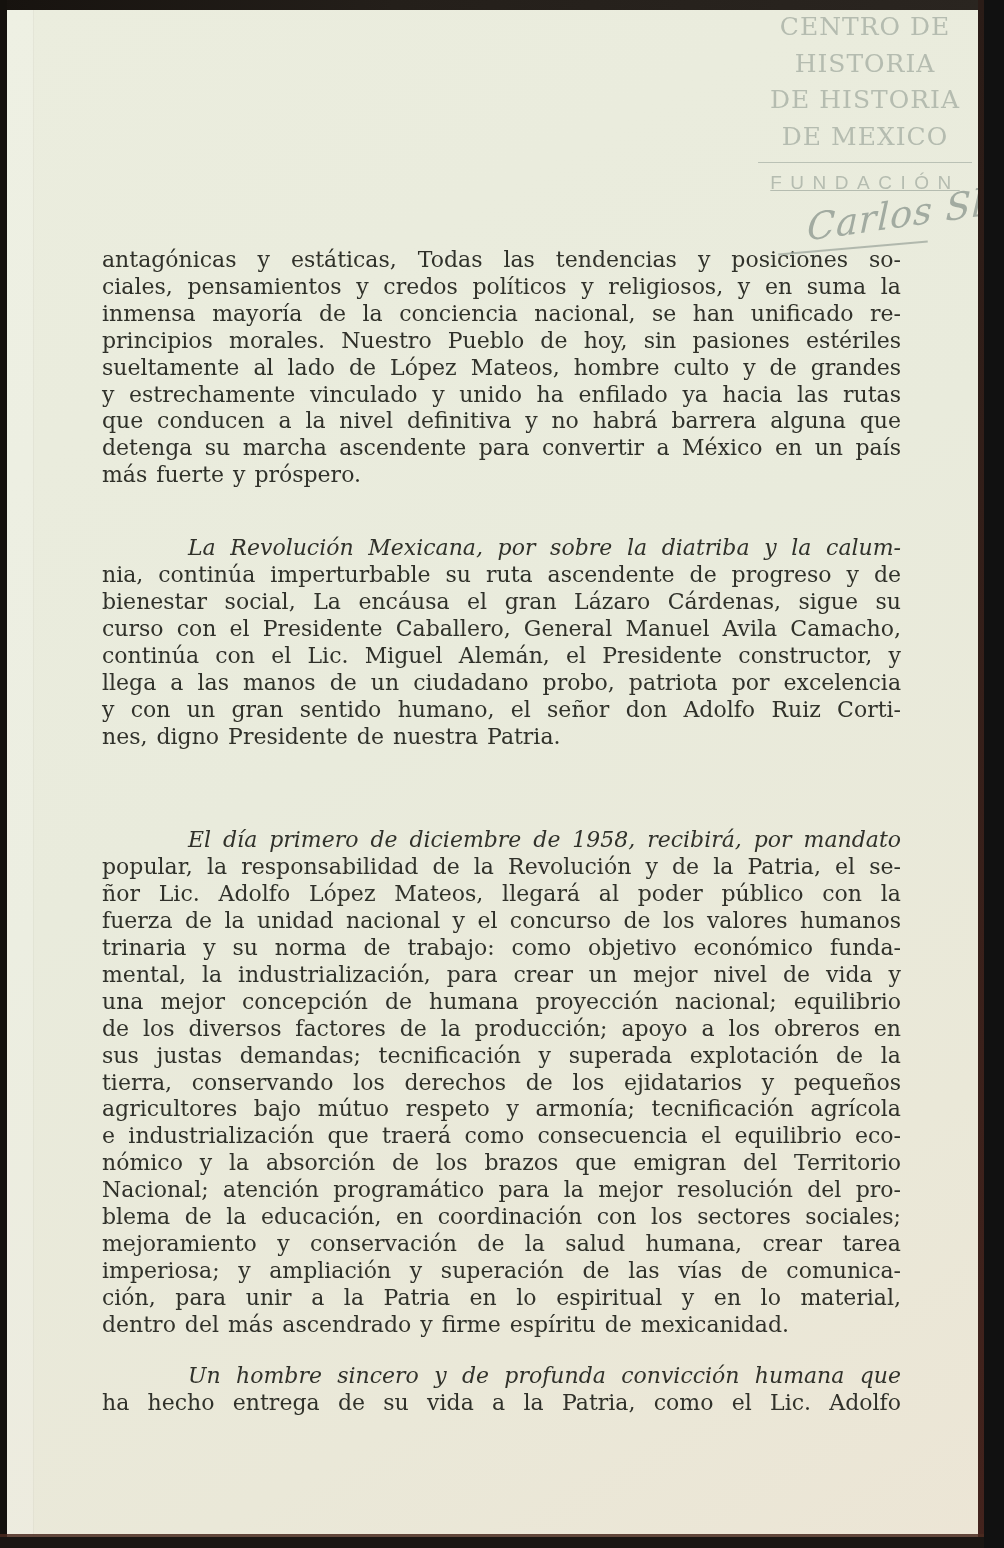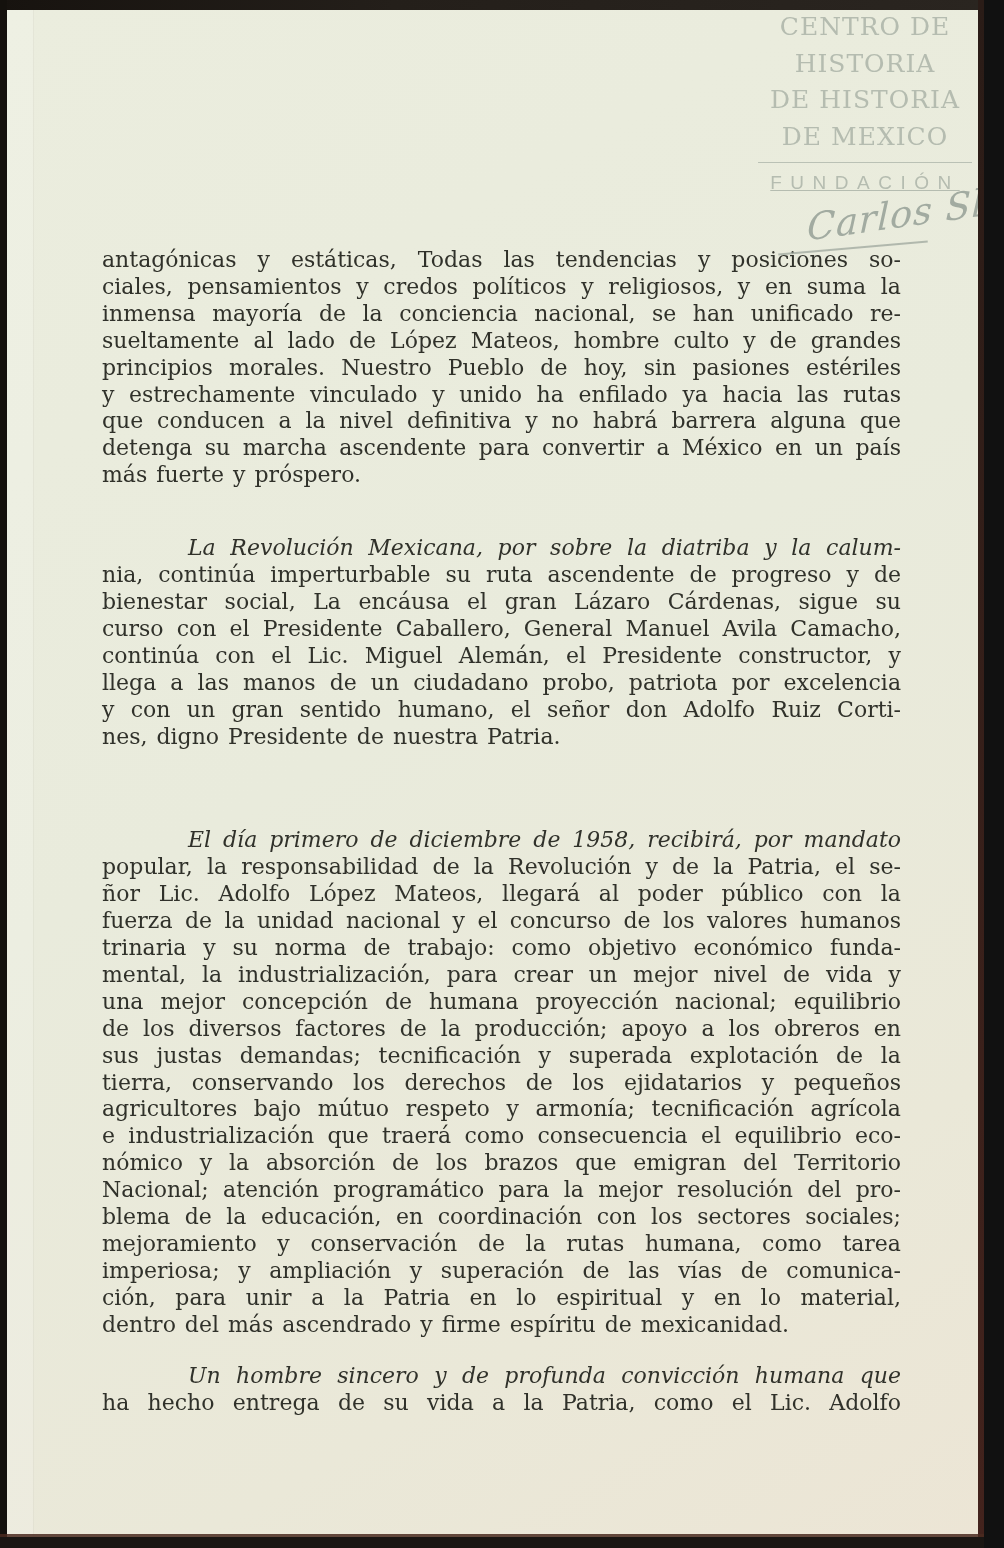--- a/index.html
+++ b/index.html
@@ -74,22 +74,22 @@
   </div>
 
   <div class="signature-stroke"></div>
   <div class="signature">Carlos Slim</div>
 
   <div class="text-block">
       <div class="para p1">
         <div class="line">antagónicas y estáticas,  Todas las tendencias y posiciones so-</div>
         <div class="line">ciales, pensamientos y credos políticos y religiosos, y en suma la</div>
         <div class="line">inmensa mayoría de la conciencia nacional, se han unificado re-</div>
+        <div class="line">principios morales.  Nuestro Pueblo de hoy, sin pasiones estériles</div>
         <div class="line">sueltamente al lado de López Mateos, hombre culto y de grandes</div>
-        <div class="line">principios morales.  Nuestro Pueblo de hoy, sin pasiones estériles</div>
         <div class="line">y estrechamente vinculado y unido ha enfilado ya hacia las rutas</div>
         <div class="line">que conducen a la nivel definitiva y no habrá barrera alguna que</div>
         <div class="line">detenga su marcha ascendente para convertir a México en un país</div>
         <div class="line flush">más fuerte y próspero.</div>
       </div>
       <div class="para p2 indent">
         <div class="line">La Revolución Mexicana, por sobre la diatriba y la calum-</div>
         <div class="line">nia, continúa imperturbable su ruta ascendente de progreso y de</div>
         <div class="line">bienestar social,  La encáusa el gran Lázaro Cárdenas, sigue su</div>
         <div class="line">curso con el Presidente Caballero, General Manuel Avila Camacho,</div>
@@ -107,21 +107,21 @@
         <div class="line">mental, la industrialización, para crear un mejor nivel de vida y</div>
         <div class="line">una mejor concepción de humana proyección nacional; equilibrio</div>
         <div class="line">de los diversos factores de la producción; apoyo a los obreros en</div>
         <div class="line">sus justas demandas; tecnificación y superada explotación de la</div>
         <div class="line">tierra, conservando los derechos de los ejidatarios y pequeños</div>
         <div class="line">agricultores bajo mútuo respeto y armonía; tecnificación agrícola</div>
         <div class="line">e industrialización que traerá como consecuencia el equilibrio eco-</div>
         <div class="line">nómico y la absorción de los brazos que emigran del Territorio</div>
         <div class="line">Nacional; atención programático para la mejor resolución del pro-</div>
         <div class="line">blema de la educación, en coordinación con los sectores sociales;</div>
-        <div class="line">mejoramiento y conservación de la rutas humana, como tarea</div>
+        <div class="line">mejoramiento y conservación de la salud humana, crear tarea</div>
         <div class="line">imperiosa; y ampliación y superación de las vías de comunica-</div>
         <div class="line">ción, para unir a la Patria en lo espiritual y en lo material,</div>
         <div class="line flush">dentro del más ascendrado y firme espíritu de mexicanidad.</div>
       </div>
       <div class="para p4 indent">
         <div class="line">Un hombre sincero y de profunda convicción humana que</div>
         <div class="line">ha hecho entrega de su vida a la Patria, como el Lic. Adolfo</div>
       </div>
     </div>
 

